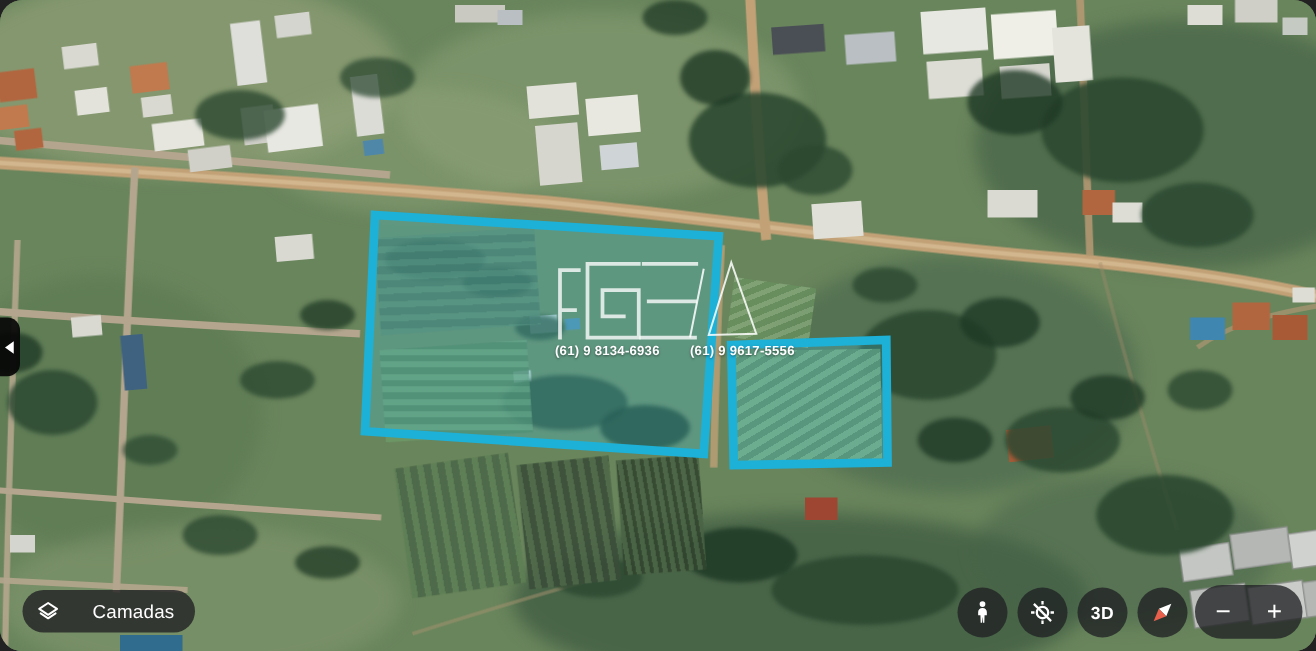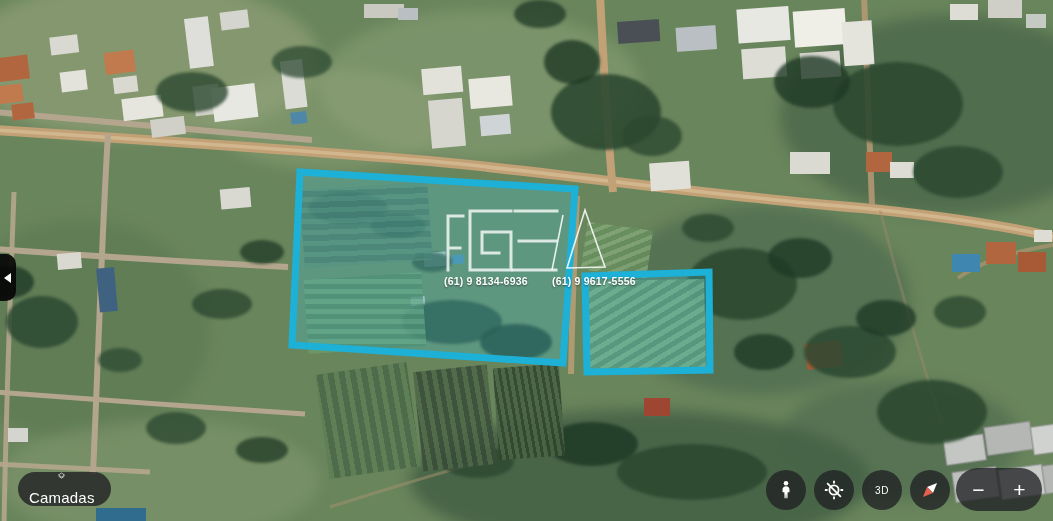--- a/index.html
+++ b/index.html
@@ -1,37 +1,37 @@
 <!DOCTYPE html>
 <html><head>
 <meta charset="utf-8">
 <style>
   html,body{margin:0;padding:0;background:#222;font-family:"Liberation Sans",sans-serif;}
-  .stage{position:relative;width:1053px;height:521px;overflow:hidden;background:#69855c;user-select:none;}
+  .stage{position:relative;width:1053px;height:521px;overflow:hidden;background:#69855c;user-select:none;border-radius:18px;}
   .stage svg.scenery,.stage svg.overlay{position:absolute;left:0;top:0;}
   .soft{filter:blur(7px);}
   .trees{filter:blur(1.5px);}
   .roads{filter:blur(.4px);}
   .field{position:absolute;}
   
   .parcel{fill:rgba(70,197,222,.28);stroke:#1db1d8;stroke-width:7;stroke-linejoin:miter;}
   .wm{stroke:rgba(255,255,255,.78);stroke-width:3;fill:none;stroke-linecap:square;}
   .wedge{stroke:rgba(255,255,255,.85);stroke-width:1.6;fill:none;}
   .phone{position:absolute;top:275px;font-size:10.5px;font-weight:700;color:#fff;
          text-shadow:0 1px 2px rgba(0,0,0,.5);letter-spacing:.2px;white-space:nowrap;}
   
   .ctl{position:absolute;display:flex;align-items:center;justify-content:center;
        background:rgba(32,33,36,.78);border:none;color:#fff;cursor:pointer;box-sizing:border-box;}
   .circle{width:40px;height:40px;border-radius:50%;top:470px;}
-  .threed{font-size:10px;font-weight:400;letter-spacing:.5px;}
+  .threed{font-size:14px;font-weight:700;letter-spacing:.5px;}
   .zoompill{left:956px;top:468px;width:86px;height:43px;border-radius:22px;justify-content:space-between;padding:0 2px;}
   .zoompill button{width:41px;height:43px;background:transparent;border:none;color:#fff;
                    font-size:21px;font-weight:400;cursor:pointer;font-family:inherit;}
-  .layers{left:18px;top:472px;height:34px;border-radius:17px;padding:0 16px 0 11px;gap:9px;
-          background:rgba(32,33,36,.80);flex-direction:column;}
+  .layers{left:18px;top:472px;height:34px;border-radius:17px;padding:0 16px 0 11px;gap:26px;
+          background:rgba(32,33,36,.80);}
   .layers .lbl{font-size:15px;font-weight:500;color:#fff;letter-spacing:.2px;}
   .collapse{left:0;top:254px;width:16px;height:47px;background:rgba(8,8,8,.93);
             border-radius:0 10px 10px 0;}
   .tri{width:0;height:0;border-top:5px solid transparent;border-bottom:5px solid transparent;
        border-right:7px solid #fff;margin-right:2px;}
 </style>
 </head>
 <body>
 
 <div class="stage">

